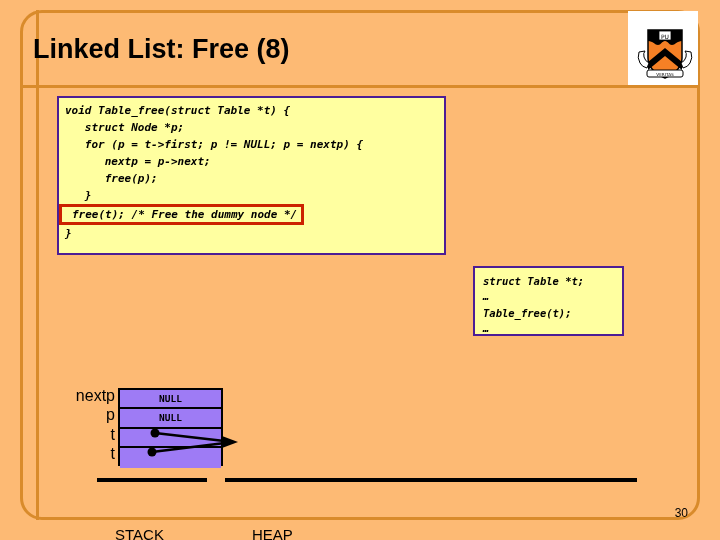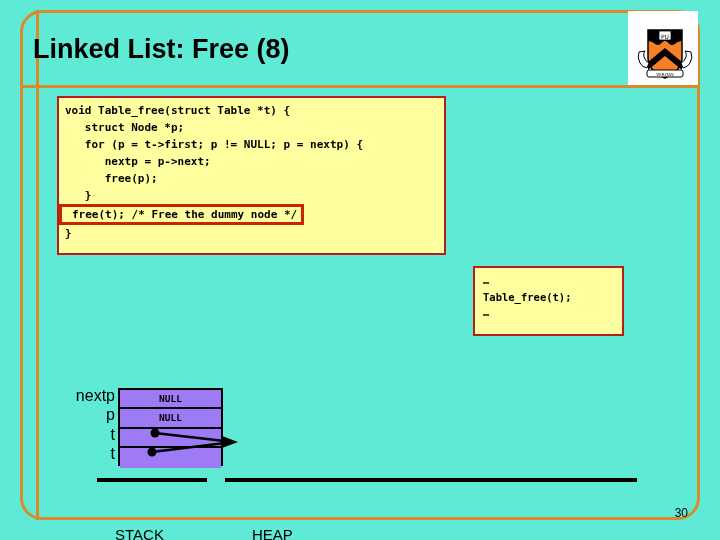--- a/index.html
+++ b/index.html
@@ -5,21 +5,21 @@
   html,body{margin:0;padding:0;}
   body{
     width:720px;height:540px;
     background:#ffffff;
     font-family:"Liberation Sans", sans-serif;
     overflow:hidden;
   }
   #slide{
     position:relative;
     width:720px;height:540px;
-    background:#5eead4;
+    background:#fdba74;
   }
 
   
   .frame-outer{
     position:absolute;
     left:20px; top:10px;
     width:680px; height:510px;
     border:3px solid #d98b2b;
     border-radius:22px;
     box-sizing:border-box;
@@ -61,25 +61,26 @@
   .logo{
     position:absolute;
     left:636px; top:20px;
     width:58px; height:64px;
   }
 
   
   .codebox{
     position:absolute;
     background:#ffffa0;
-    border:2px solid #b91c1c;
+    border:2px solid #4c1d95;
     box-sizing:border-box;
     font-family:"DejaVu Sans Mono", monospace;
     font-weight:700;
     color:#000000;
+    font-style:italic;
   }
   #code-main{
     left:57px; top:96px;
     width:389px; height:159px;
     font-size:11px;
     line-height:17px;
     padding:4px 0 0 6px;
   }
   #code-main .ln{ white-space:pre; }
   .hl-line{
@@ -205,20 +206,21 @@
     <div class="ln">   struct Node *p;</div>
     <div class="ln">   for (p = t-&gt;first; p != NULL; p = nextp) {</div>
     <div class="ln">      nextp = p-&gt;next;</div>
     <div class="ln">      free(p);</div>
     <div class="ln">   }</div>
     <div class="ln"><span class="hl-line">free(t); /* Free the dummy node */</span></div>
     <div class="ln">}</div>
   </div>
 
   <div class="codebox" id="code-call">
+    <div class="ln">struct Table *t;</div>
     <div class="ln ellip">…</div>
     <div class="ln">Table_free(t);</div>
     <div class="ln ellip">…</div>
   </div>
 
   <div class="var-labels">
     <div>nextp</div>
     <div>p</div>
     <div>t</div>
     <div>t</div>

